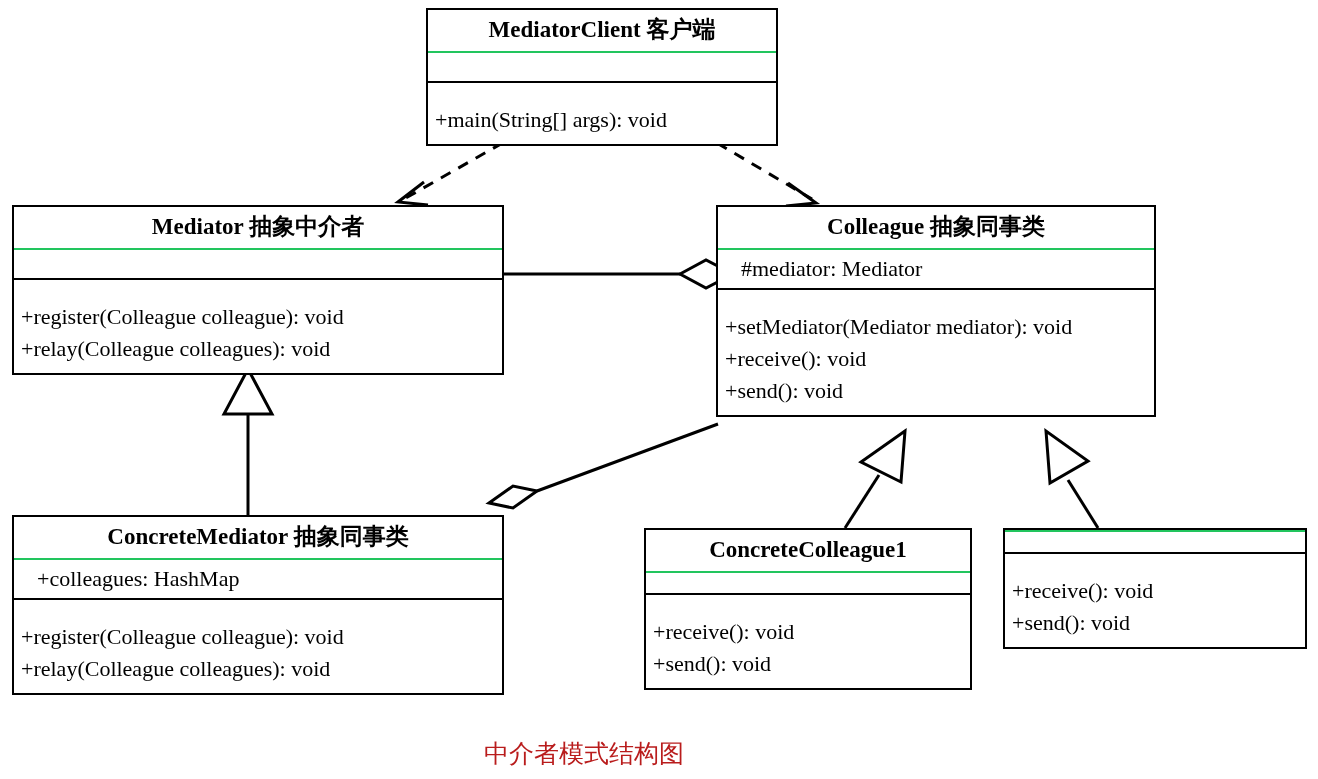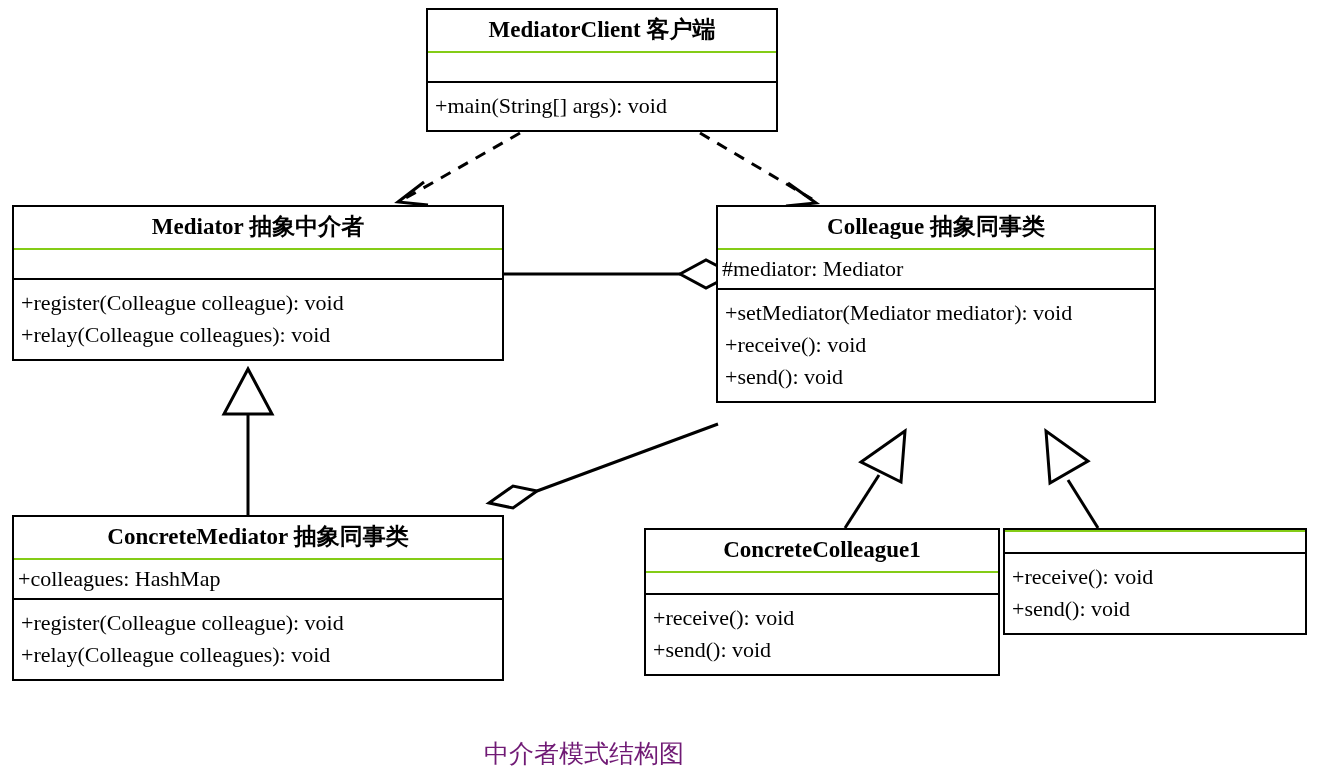--- a/index.html
+++ b/index.html
@@ -28,28 +28,28 @@
     text-align: center;
     font-weight: bold;
     font-size: 23px;
     color: #000000;
     line-height: 1.15;
     padding: 7px 10px 8px 10px;
     white-space: nowrap;
   }
   .uml-attrs {
     box-sizing: border-box;
-    border-top: 2px solid #84cc16;
-    padding: 4px 6px 4px 4px;
+    border-top: 2px solid #22c55e;
+    padding: 4px 6px 4px 23px;
     min-height: 18px;
   }
   .uml-ops {
     box-sizing: border-box;
     border-top: 2px solid #000000;
-    padding: 7px 6px 8px 7px;
+    padding: 21px 6px 8px 7px;
   }
   .uml-line {
     font-size: 22px;
     color: #000000;
     line-height: 1.45;
     white-space: nowrap;
   }
   .uml-attrs .uml-line { line-height: 1.35; }
   .empty-compartment { height: 20px; }
 
@@ -65,21 +65,21 @@
   }
 
   
   #caption {
     position: absolute;
     left: 0;
     top: 737px;
     width: 1168px;
     text-align: center;
     font-size: 25px;
-    color: #701a75;
+    color: #b91c1c;
   }
 </style>
 </head>
 <body>
 
 <div id="canvas">
 
   <svg id="connectors" viewBox="0 0 1318 779" width="1318" height="779">
 
     <g>
@@ -155,21 +155,21 @@
     <div class="uml-name">ConcreteMediator 抽象同事类</div>
     <div class="uml-attrs">
       <div class="uml-line">+colleagues: HashMap</div>
     </div>
     <div class="uml-ops">
       <div class="uml-line">+register(Colleague colleague): void</div>
       <div class="uml-line">+relay(Colleague colleagues): void</div>
     </div>
   </div>
 
-  <div class="uml-class" style="left:644px; top:528px; width:356px;">
+  <div class="uml-class" style="left:644px; top:528px; width:328px;">
     <div class="uml-name">ConcreteColleague1</div>
     <div class="uml-attrs">
       <div class="empty-compartment" style="height:12px;"></div>
     </div>
     <div class="uml-ops">
       <div class="uml-line">+receive(): void</div>
       <div class="uml-line">+send(): void</div>
     </div>
   </div>
 

